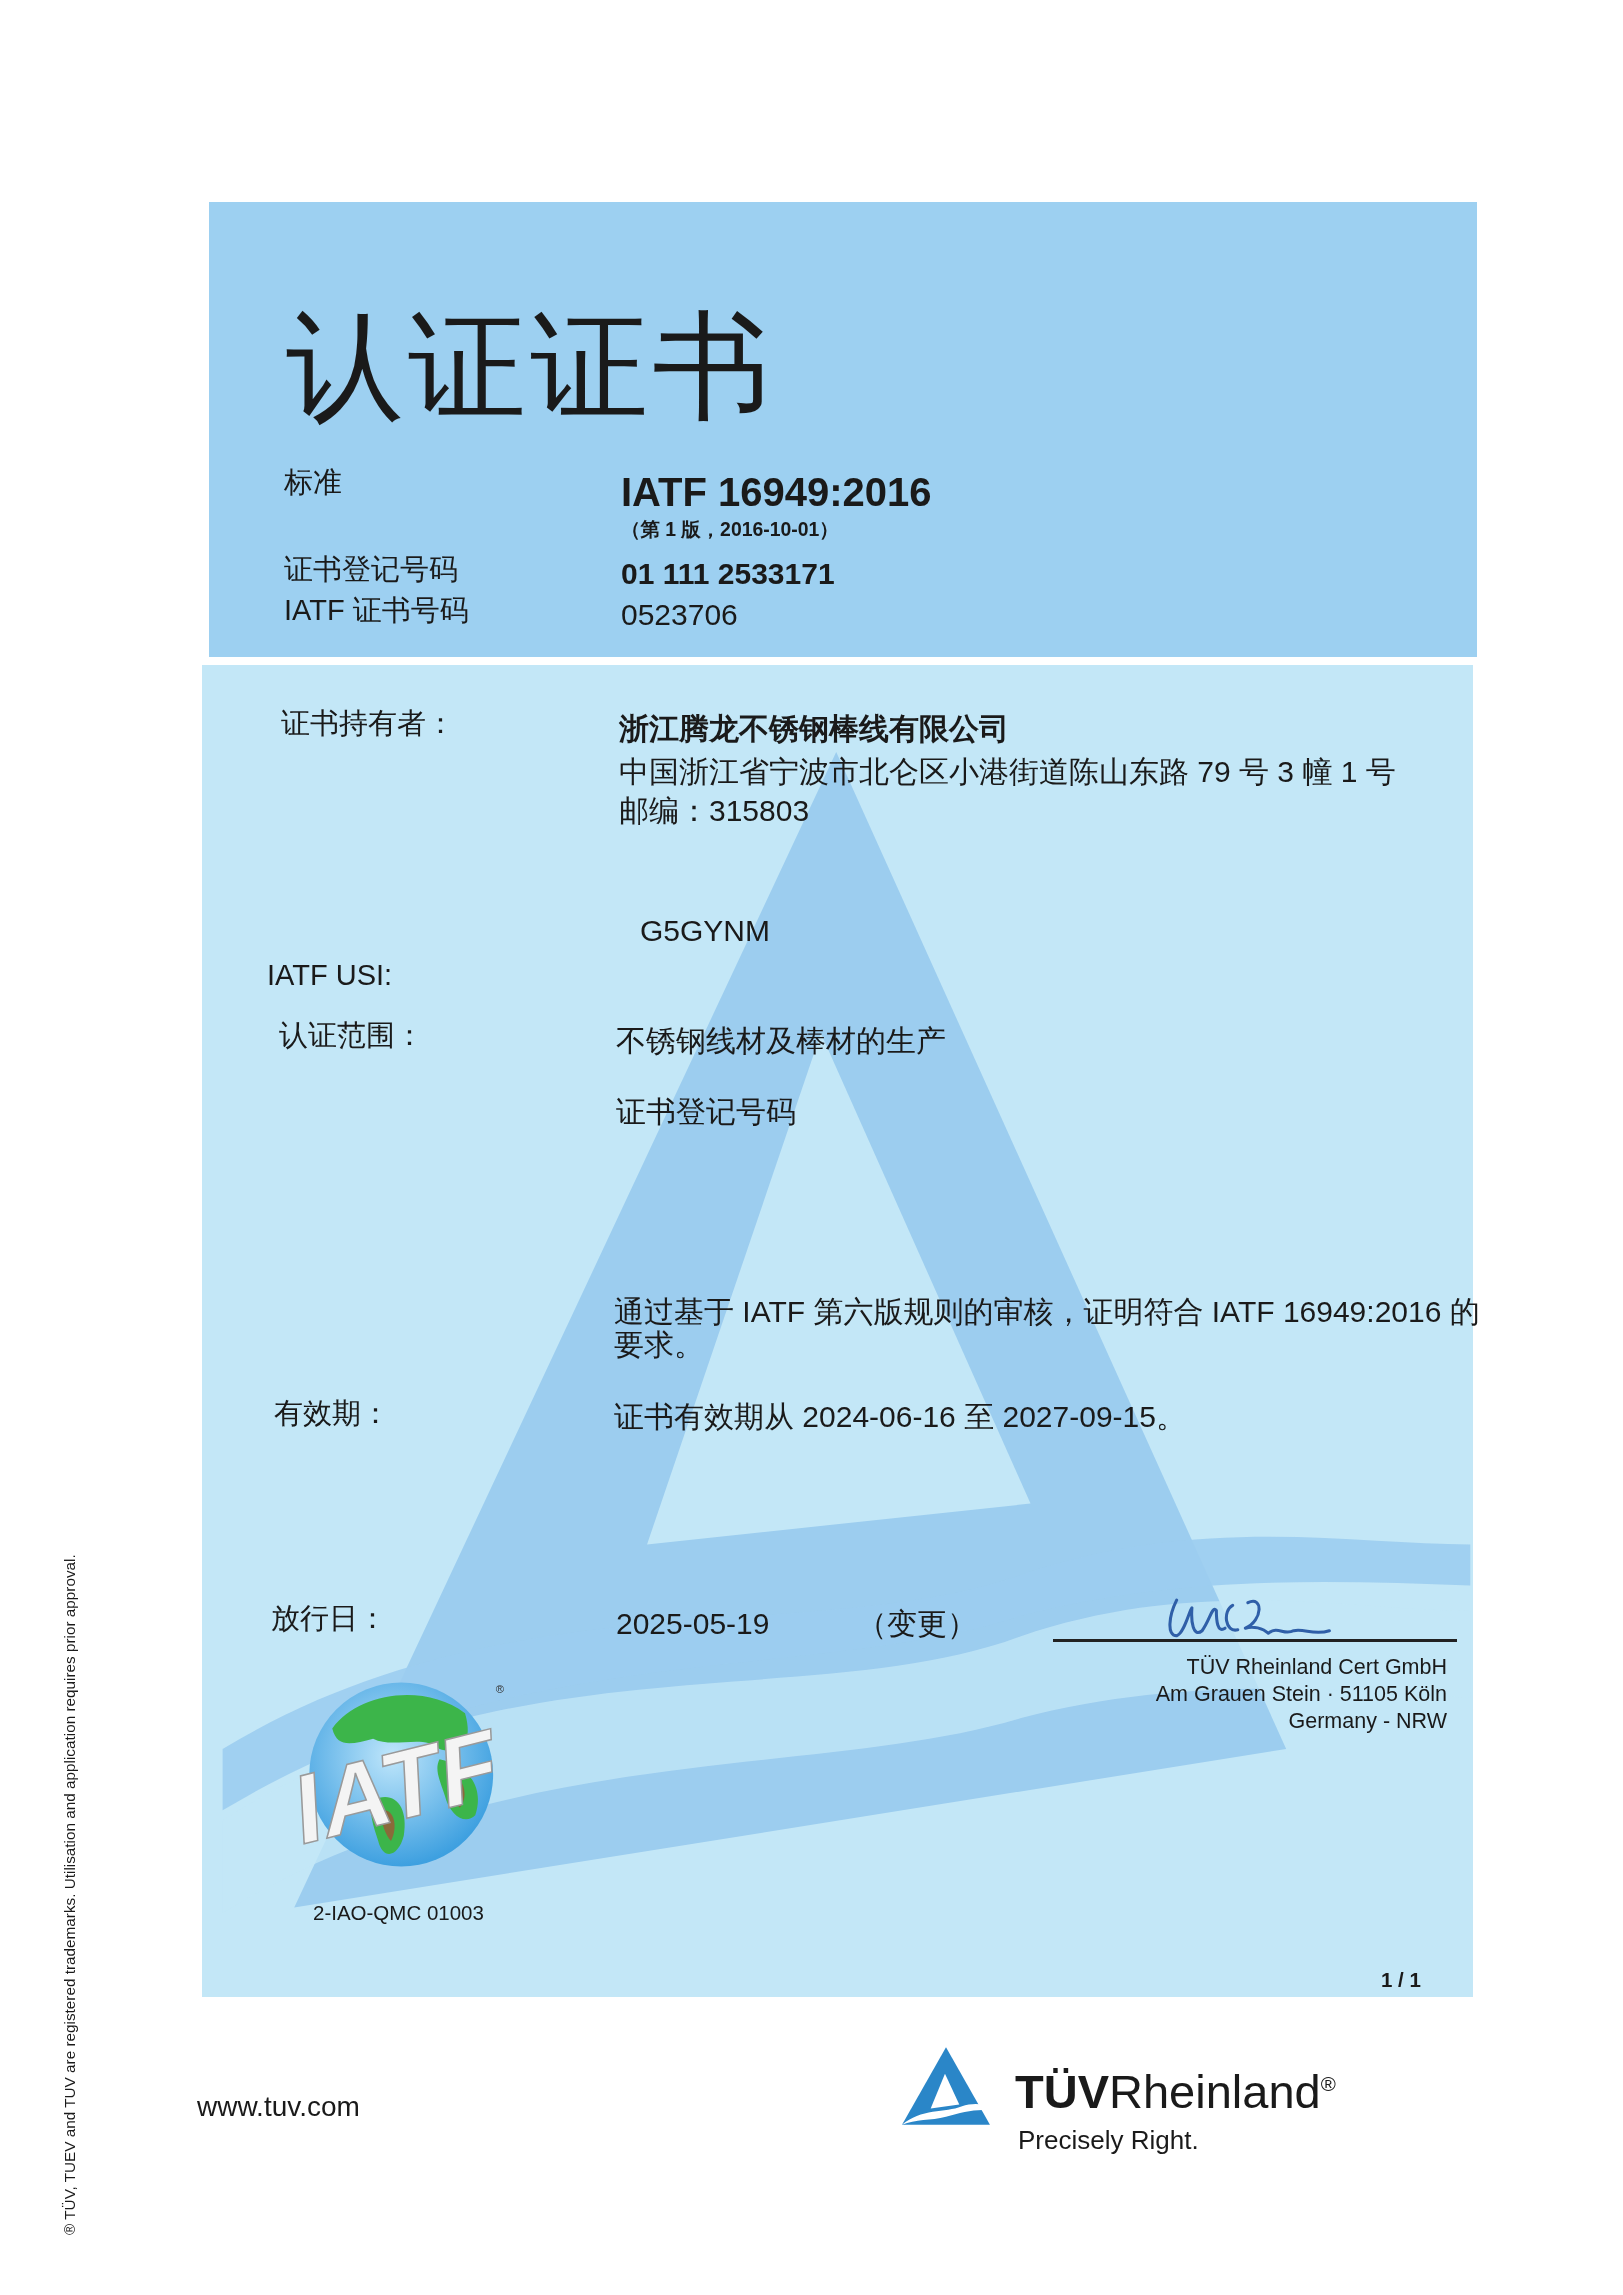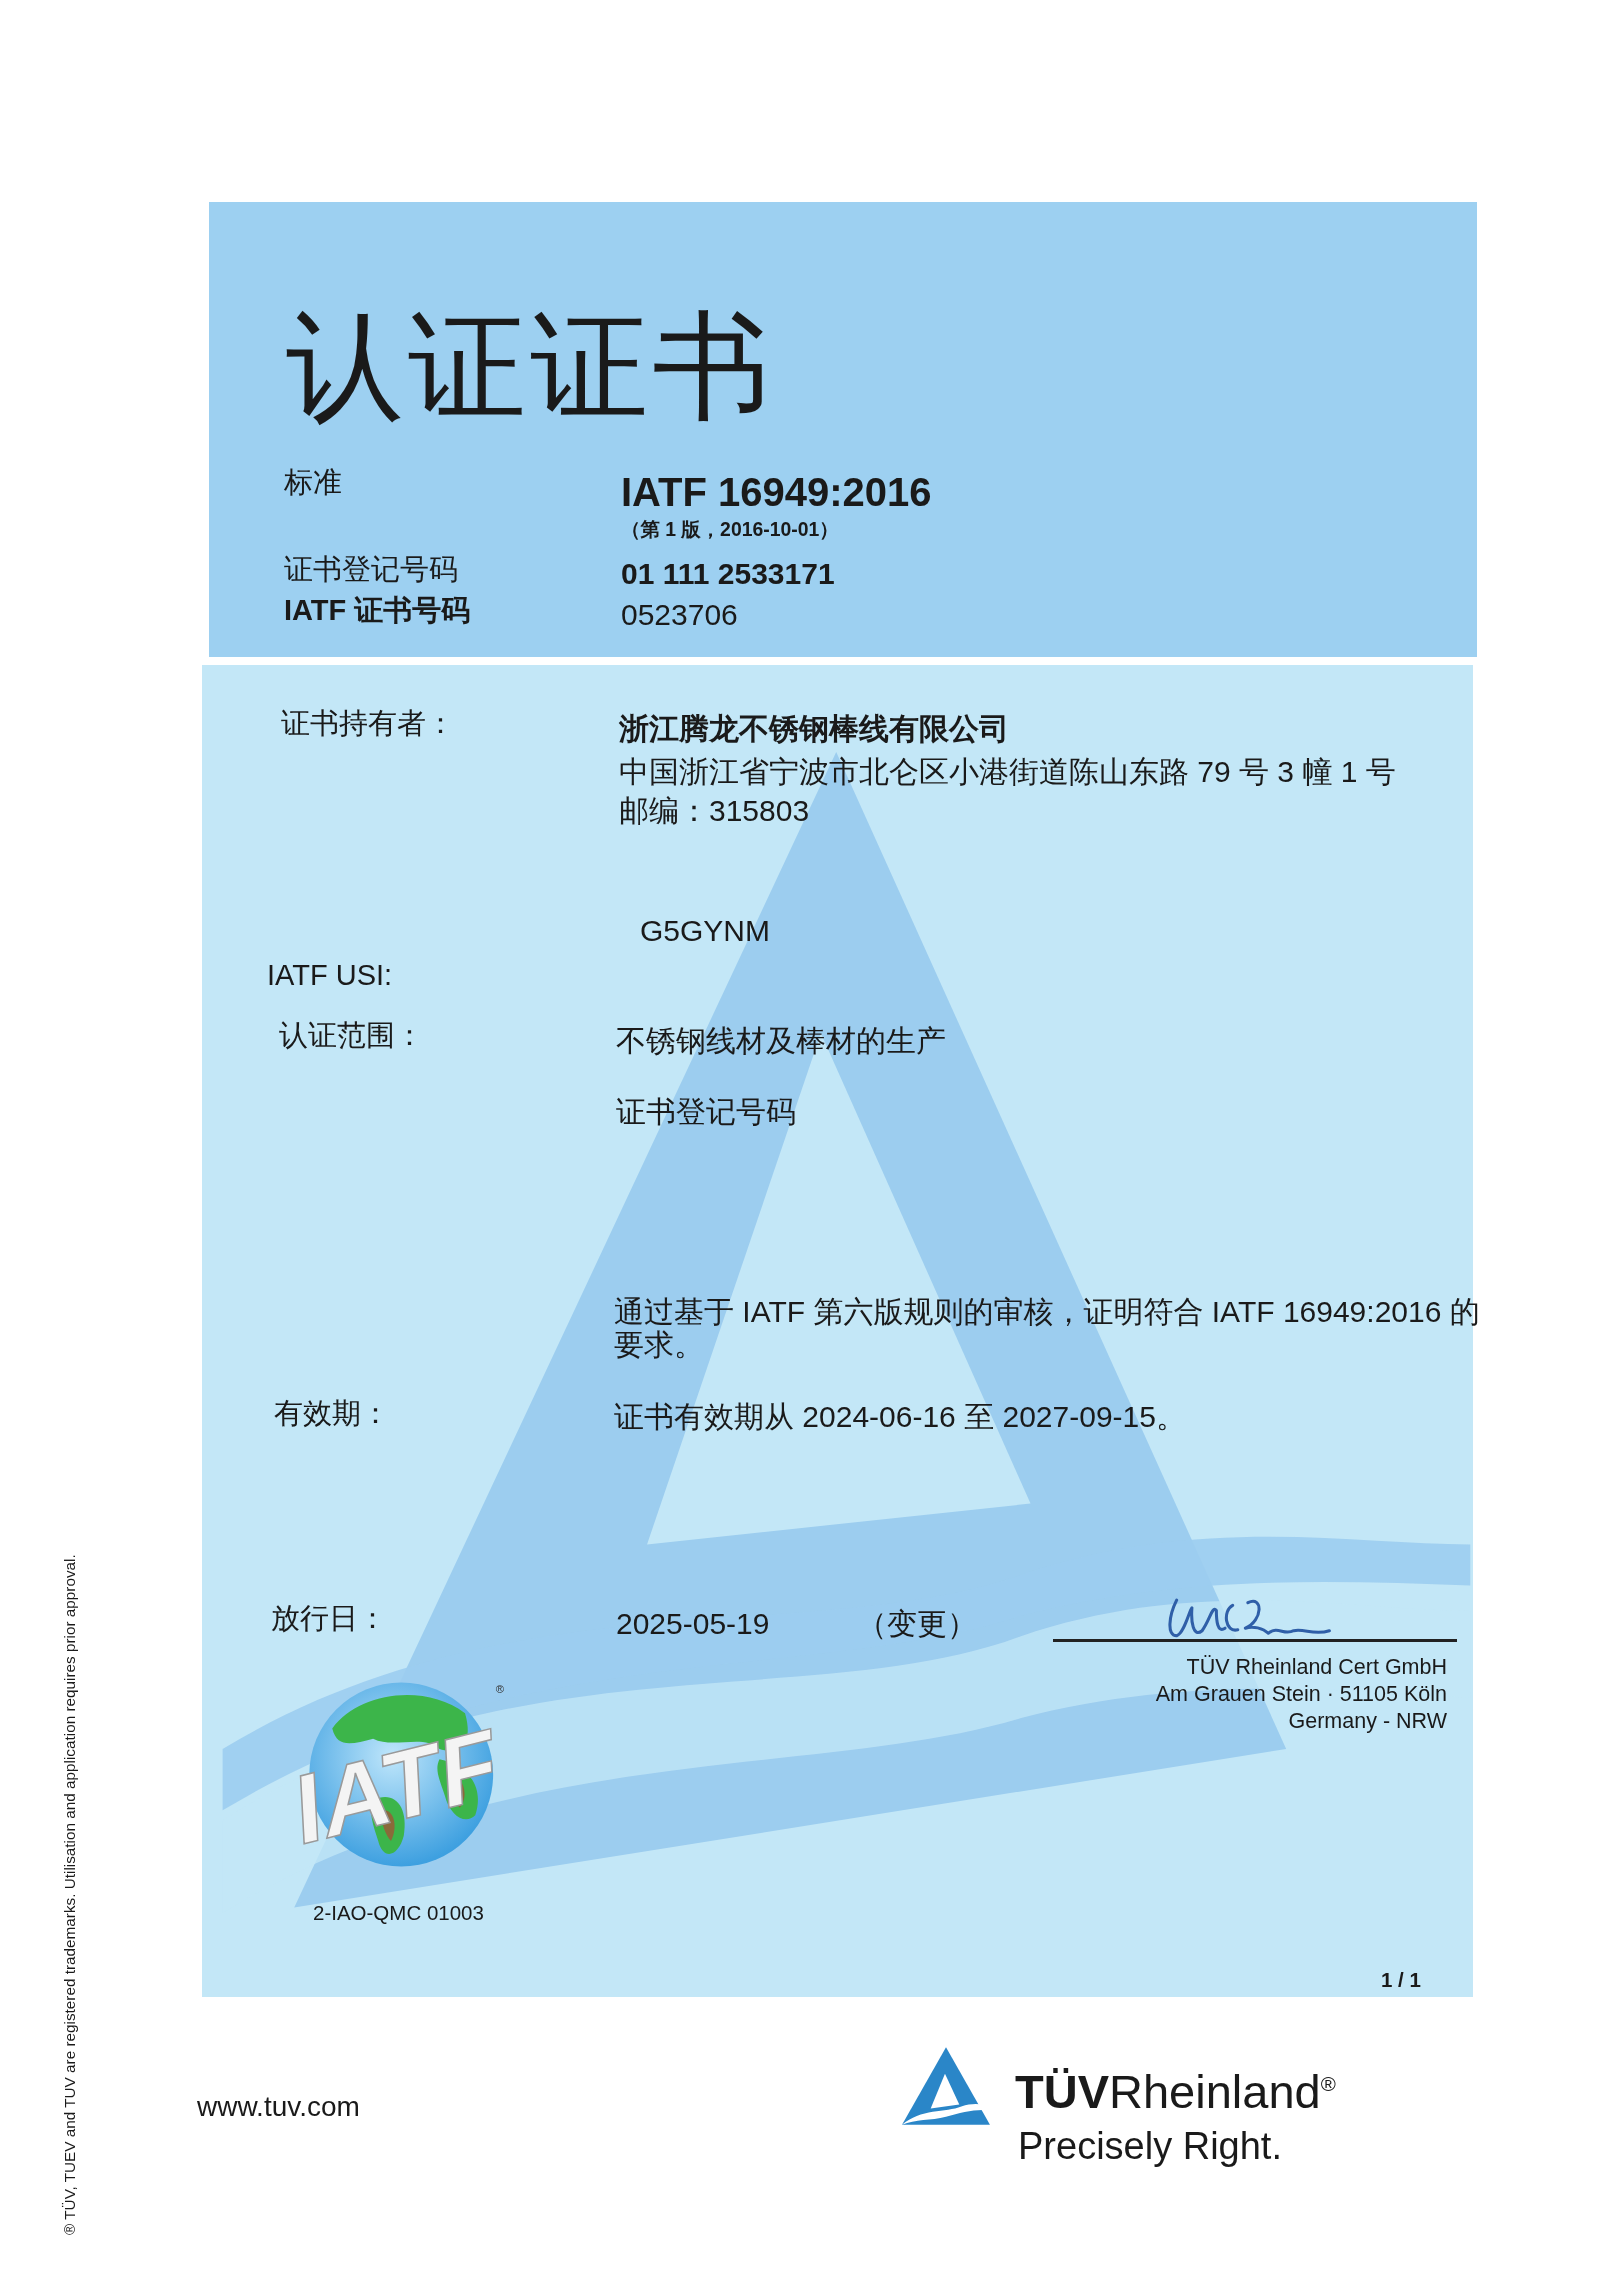--- a/index.html
+++ b/index.html
@@ -37,21 +37,21 @@
 </div>
 
 <div class="abs title">认证证书</div>
 
 <div class="abs lbl" style="left:284px; top:465px;">标准</div>
 <div class="abs std" style="left:621px; top:470px;">IATF 16949:2016</div>
 <div class="abs small" style="left:621px; top:516px;">（第 1 版，2016-10-01）</div>
 
 <div class="abs lbl" style="left:284px; top:552px;">证书登记号码</div>
 <div class="abs val bold" style="left:621px; top:556px;">01 111 2533171</div>
-<div class="abs lbl" style="left:284px; top:593px;font-weight:bold;">IATF 证书号码</div>
+<div class="abs lbl" style="left:284px; top:593px;">IATF 证书号码</div>
 <div class="abs val" style="left:621px; top:597px;">0523706</div>
 
 <div class="abs lbl" style="left:281px; top:706px;">证书持有者：</div>
 <div class="abs val bold" style="left:619px; top:711px;">浙江腾龙不锈钢棒线有限公司</div>
 <div class="abs val" style="left:619px; top:754px;">中国浙江省宁波市北仑区小港街道陈山东路 79 号 3 幢 1 号</div>
 <div class="abs val" style="left:619px; top:793px;">邮编：315803</div>
 
 <div class="abs lbl" style="left:267px; top:910px;margin-top:48px;">IATF USI:</div>
 <div class="abs val" style="left:619px; top:913px;margin-left:21px;">G5GYNM</div>
 
@@ -103,16 +103,16 @@
 <div class="abs" style="left:197px; top:2091px; font-size:28px;">www.tuv.com</div>
 
 <svg class="abs" style="left:900px; top:2045px;" width="92" height="82" viewBox="0 0 90 80">
   <path d="M45 2 L88 78 L2 78 Z" fill="#2a86c8"></path>
   <path d="M44 28 L58 58 L30 62 Z" fill="#ffffff"></path>
   <path d="M2 78 C 20 62, 45 66, 60 60 C 72 56, 82 58, 88 60 L88 64 C 75 62, 60 66, 45 70 C 30 74, 15 72, 2 78 Z" fill="#ffffff"></path>
 </svg>
 <div class="abs" style="left:1015px; top:2068px; font-size:47px; line-height:1; white-space:nowrap;">
   <span class="bold">TÜV</span><span>Rheinland</span><sup style="font-size:20.5px;">®</sup>
 </div>
-<div class="abs" style="left:1018px; top:2125px; font-size:38px;">Precisely Right.</div>
+<div class="abs" style="left:1018px; top:2125px; font-size:26px;">Precisely Right.</div>
 
 <div class="abs side">® TÜV, TUEV and TUV are registered trademarks. Utilisation and application requires prior approval.</div>
 
 
 </body></html>

